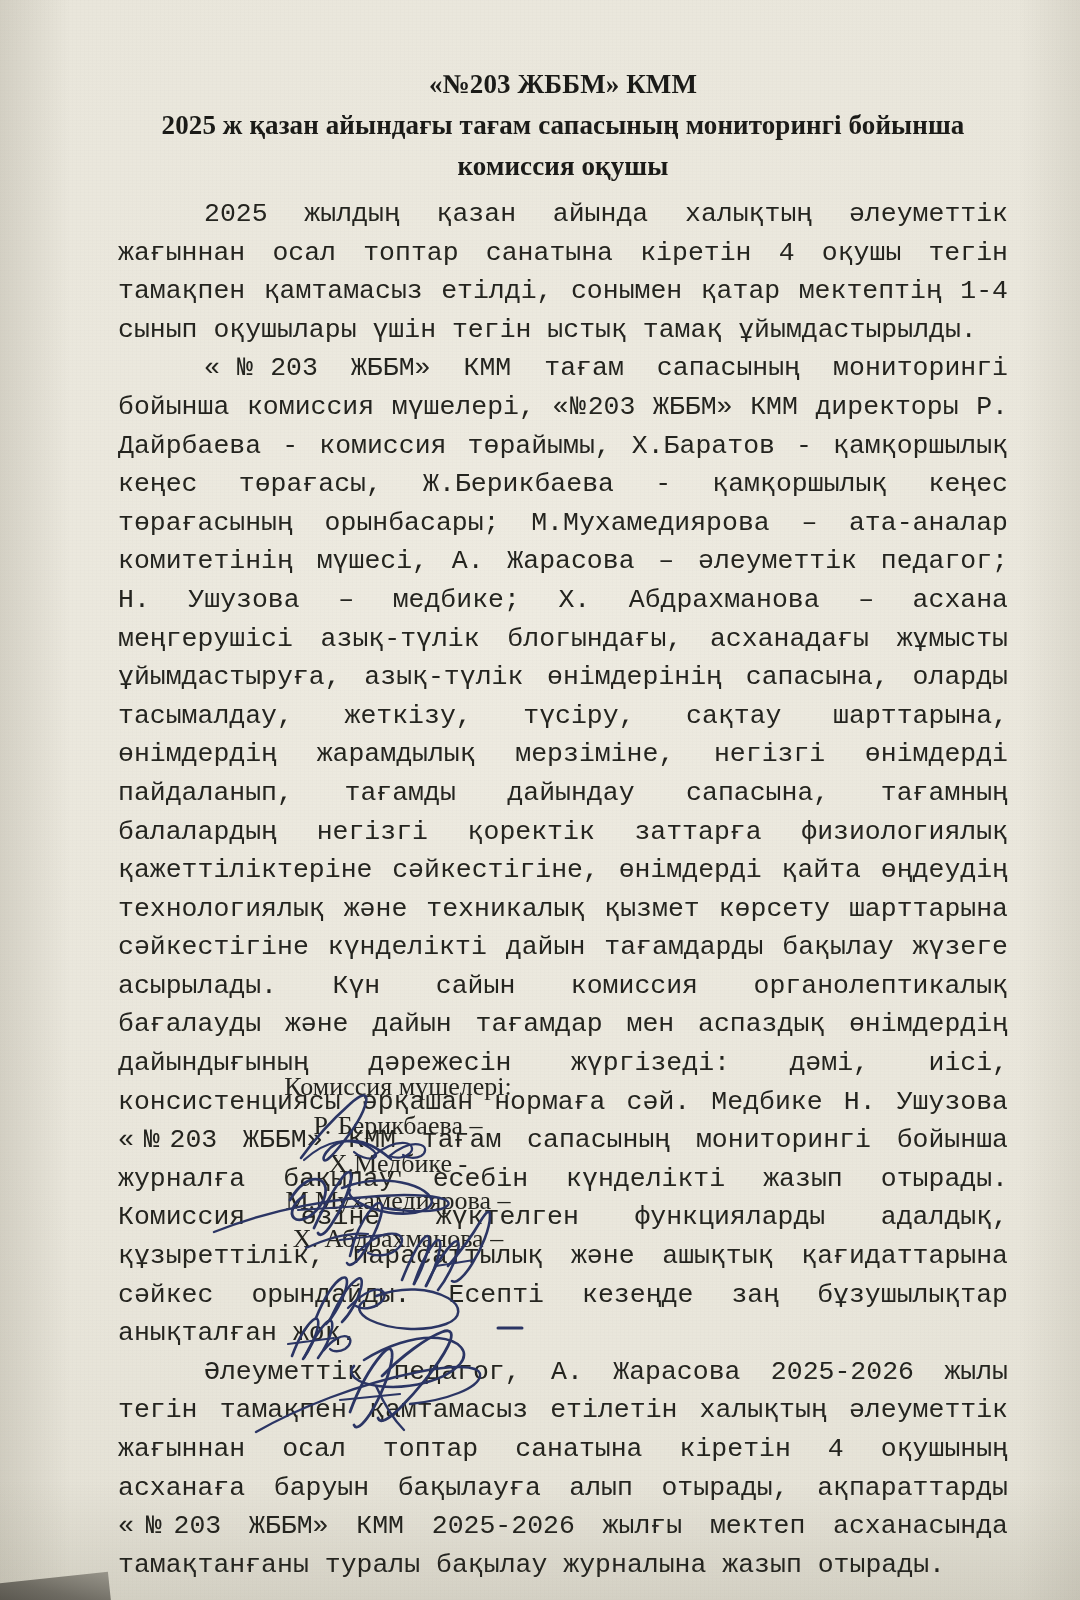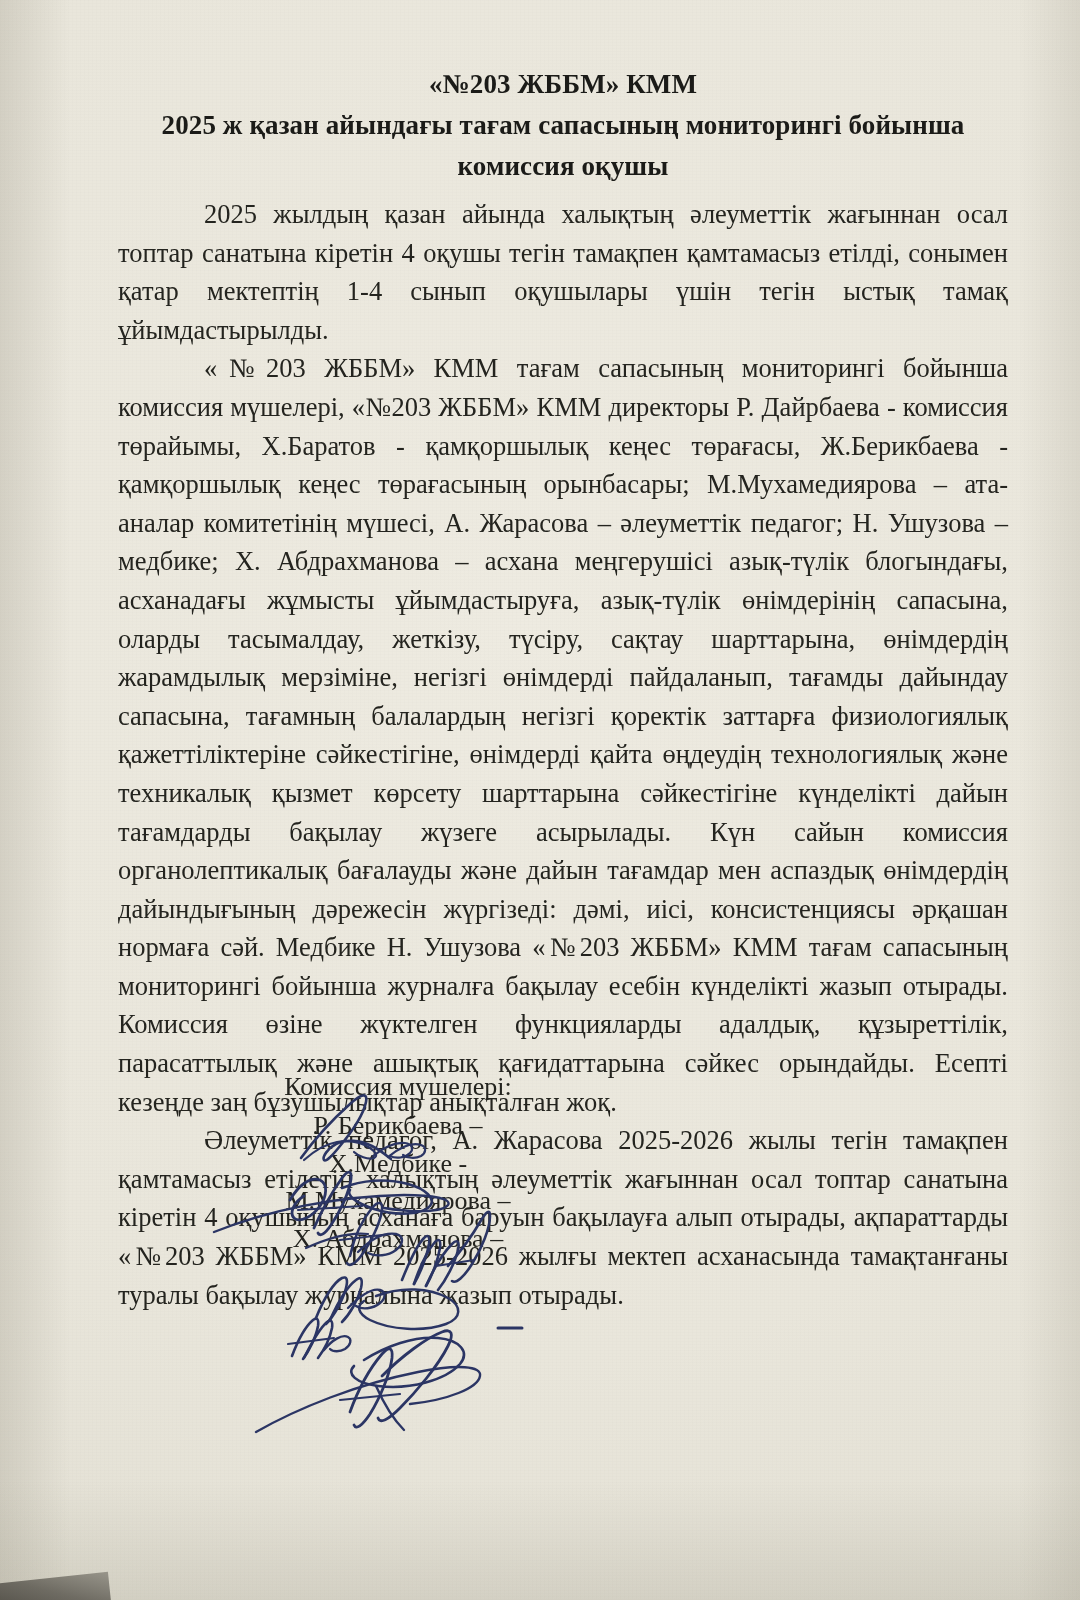--- a/index.html
+++ b/index.html
@@ -85,20 +85,21 @@
 
   p.para {
     margin: 0;
     text-align: justify;
     text-justify: inter-word;
     text-indent: 86px;
     font-size: 26.5px;
     line-height: 38.6px;
     color: #24241f;
     hyphens: none;
+    font-family: Liberation Mono, monospace;
   }
   p.para + p.para { margin-top: 0; }
 
   
   .signatures {
     position: absolute;
     left: 118px;
     top: 1068px;
     width: 560px;
     text-align: center;

